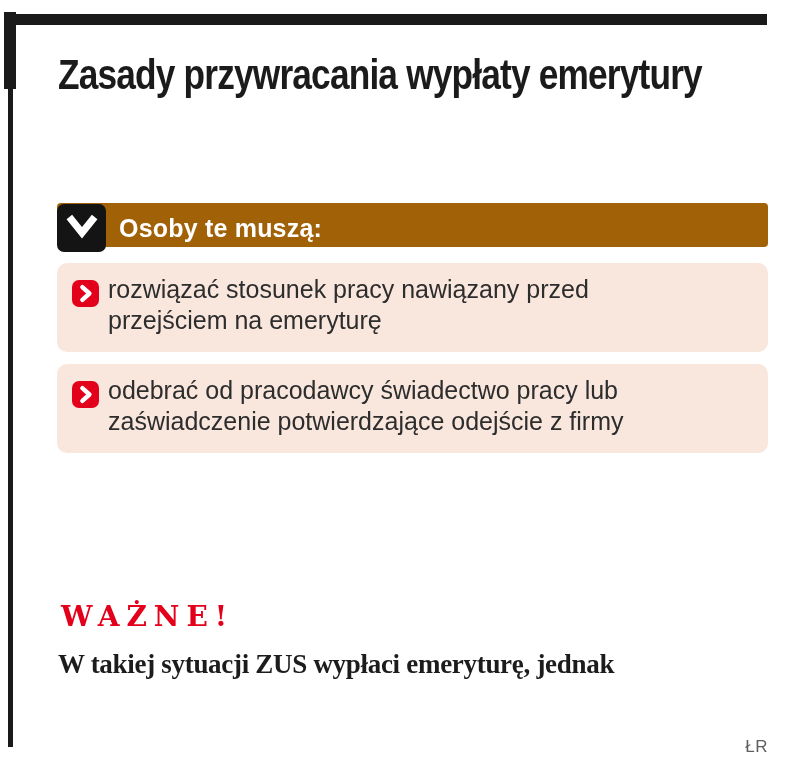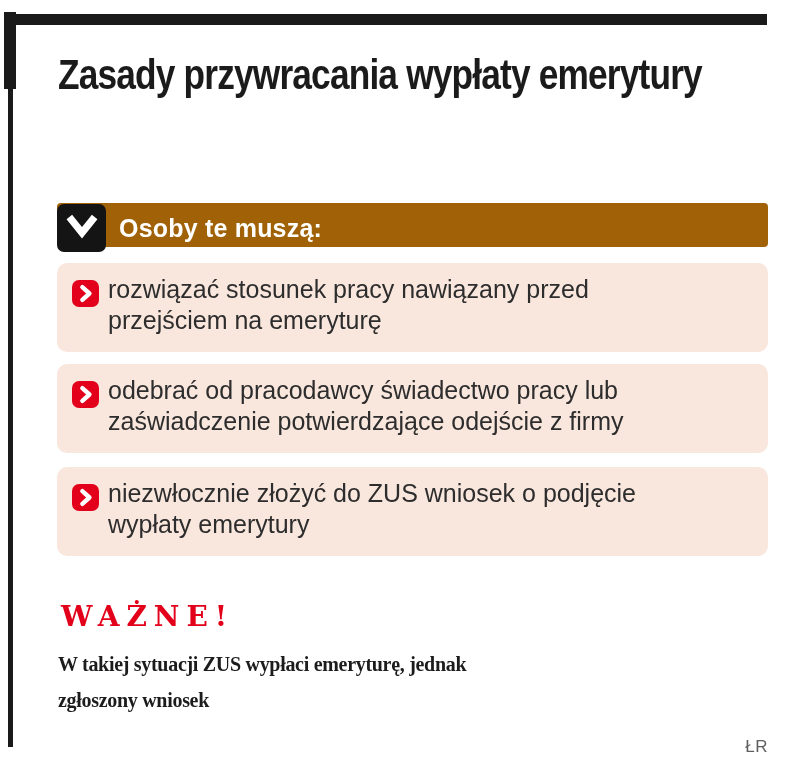--- a/index.html
+++ b/index.html
@@ -54,21 +54,21 @@
   }
   
   .wazne{
     position:absolute;left:61px;top:600px;
     font-family:"DejaVu Serif", serif;font-weight:bold;
     font-size:28px;letter-spacing:7px;color:#e2001a;white-space:nowrap;
   }
   .note{
     position:absolute;left:58px;top:646px;
     font-family:"Liberation Serif", serif;font-weight:bold;
-    font-size:20px;line-height:36px;letter-spacing:-0.3px;color:#1c1c1c;white-space:nowrap;
+    font-size:27px;line-height:36px;letter-spacing:-0.3px;color:#1c1c1c;white-space:nowrap;
   }
   .credit{
     position:absolute;right:37px;top:737px;
     font-size:17px;color:#5f5f5f;letter-spacing:0.5px;
   }
 </style>
 </head>
 <body>
 
 <div class="canvas">
@@ -106,34 +106,22 @@
       <svg width="19" height="19" viewBox="0 0 24 24" aria-hidden="true">
         <polyline points="8,4 17,12 8,20" fill="none" stroke="#ffffff" stroke-width="5.5" stroke-linecap="round" stroke-linejoin="round"></polyline>
       </svg>
     </div>
     <div class="item-text">
       <div>rozwiązać stosunek pracy nawiązany przed</div>
       <div>przejściem na emeryturę</div>
     </div>
   </div>
 
-  <div class="item item-3">
-    <div class="item-icon">
-      <svg width="19" height="19" viewBox="0 0 24 24" aria-hidden="true">
-        <polyline points="8,4 17,12 8,20" fill="none" stroke="#ffffff" stroke-width="5.5" stroke-linecap="round" stroke-linejoin="round"></polyline>
-      </svg>
-    </div>
-    <div class="item-text">
-      <div>niezwłocznie złożyć do ZUS wniosek o podjęcie</div>
-      <div>wypłaty emerytury</div>
-    </div>
-  </div>
 
   <div class="wazne">WAŻNE!</div>
 
   <div class="note">
     <div>W takiej sytuacji ZUS wypłaci emeryturę, jednak</div>
-    <div>zgłoszony wniosek</div>
   </div>
 
   <div class="credit">ŁR</div>
 
 </div>
 
 </body></html>

